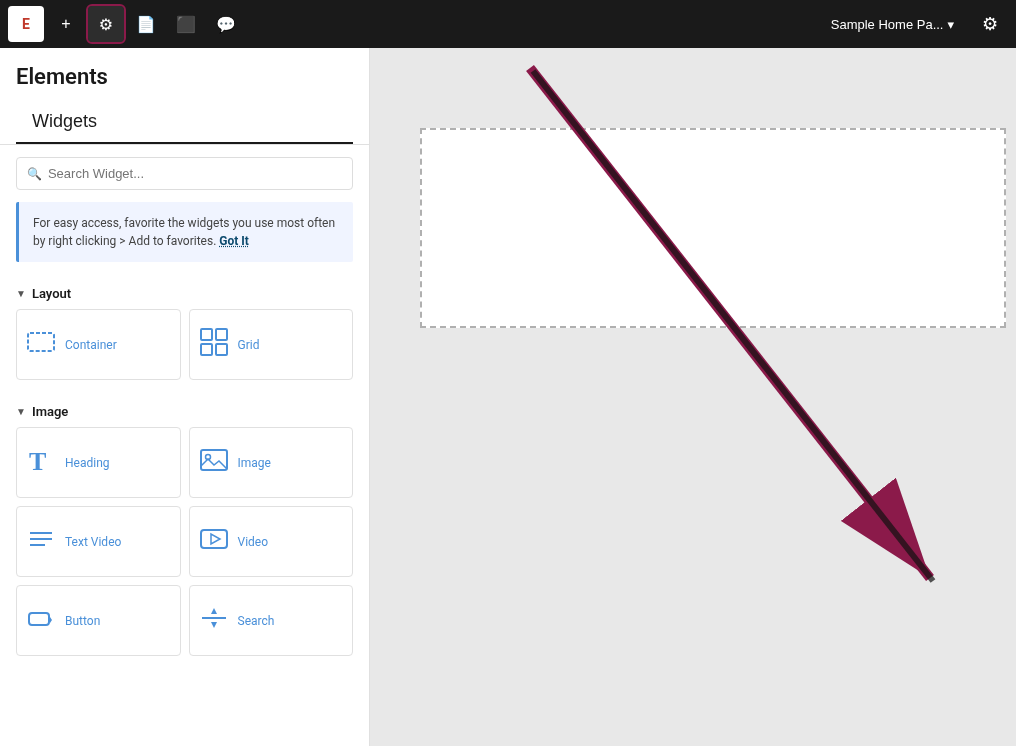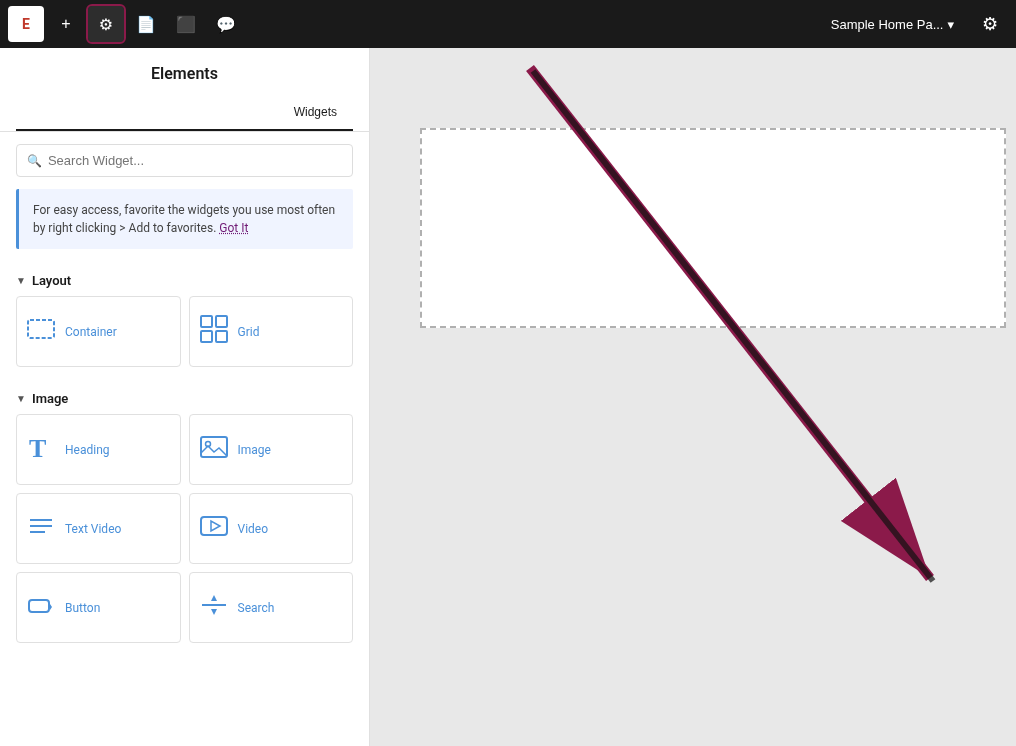--- a/index.html
+++ b/index.html
@@ -92,40 +92,40 @@
       display: flex;
       flex-direction: column;
       flex-shrink: 0;
       overflow: hidden;
     }
     .sidebar-header {
       padding: 16px 16px 0;
       border-bottom: 1px solid #e0e0e0;
     }
     .sidebar-title {
-      font-size: 16px;
+      font-size: 22px;
       font-weight: 600;
       color: #1a1a1a;
       margin-bottom: 12px;
-      text-align: center;
+      text-align: left;
     }
     .sidebar-tabs {
       display: flex;
       gap: 0;
     }
     .sidebar-tab {
       flex: 1;
       padding: 10px 16px;
       background: transparent;
       border: none;
       cursor: pointer;
-      font-size: 12px;
+      font-size: 18px;
       color: #555;
       border-bottom: 2px solid transparent;
-      text-align: right;
+      text-align: left;
     }
     .sidebar-tab.active {
       color: #1a1a1a;
       border-bottom: 2px solid #1a1a1a;
       font-weight: 500;
     }
     .sidebar-content {
       flex: 1;
       overflow-y: auto;
       padding: 12px 8px;
@@ -157,22 +157,22 @@
       margin: 0 8px 16px;
       padding: 12px 14px;
       background: #f0f4ff;
       border-left: 3px solid #4a90d9;
       border-radius: 2px;
       font-size: 12px;
       color: #444;
       line-height: 1.5;
     }
     .info-banner .got-it {
-      color: #701a75;
-      font-weight: 400;
+      color: #0c4a6e;
+      font-weight: 700;
       text-decoration: underline dotted;
       cursor: pointer;
     }
 
     
     .section-header {
       display: flex;
       align-items: center;
       gap: 6px;
       padding: 8px 8px 8px;

